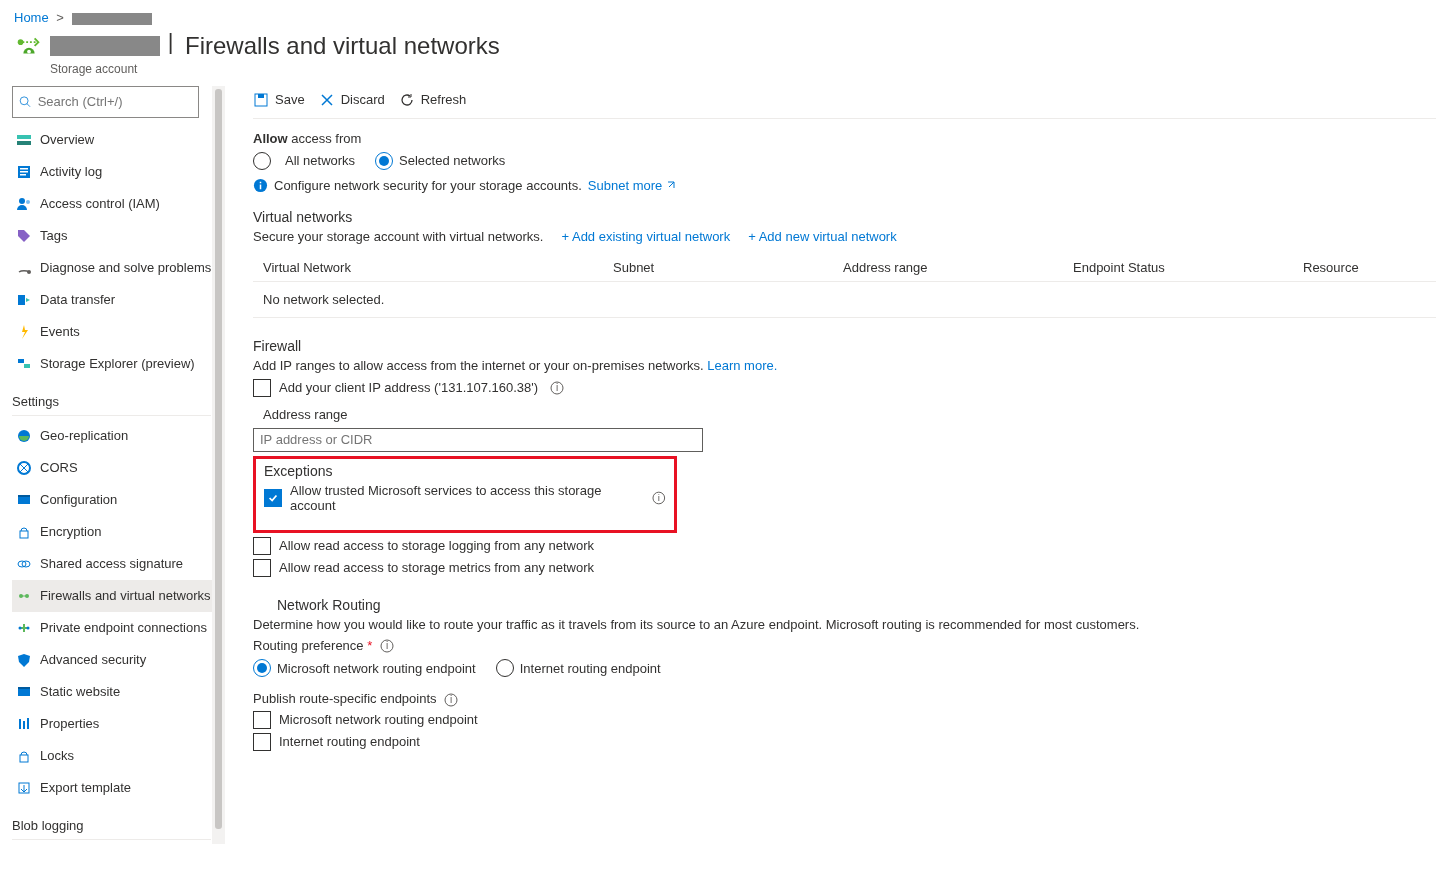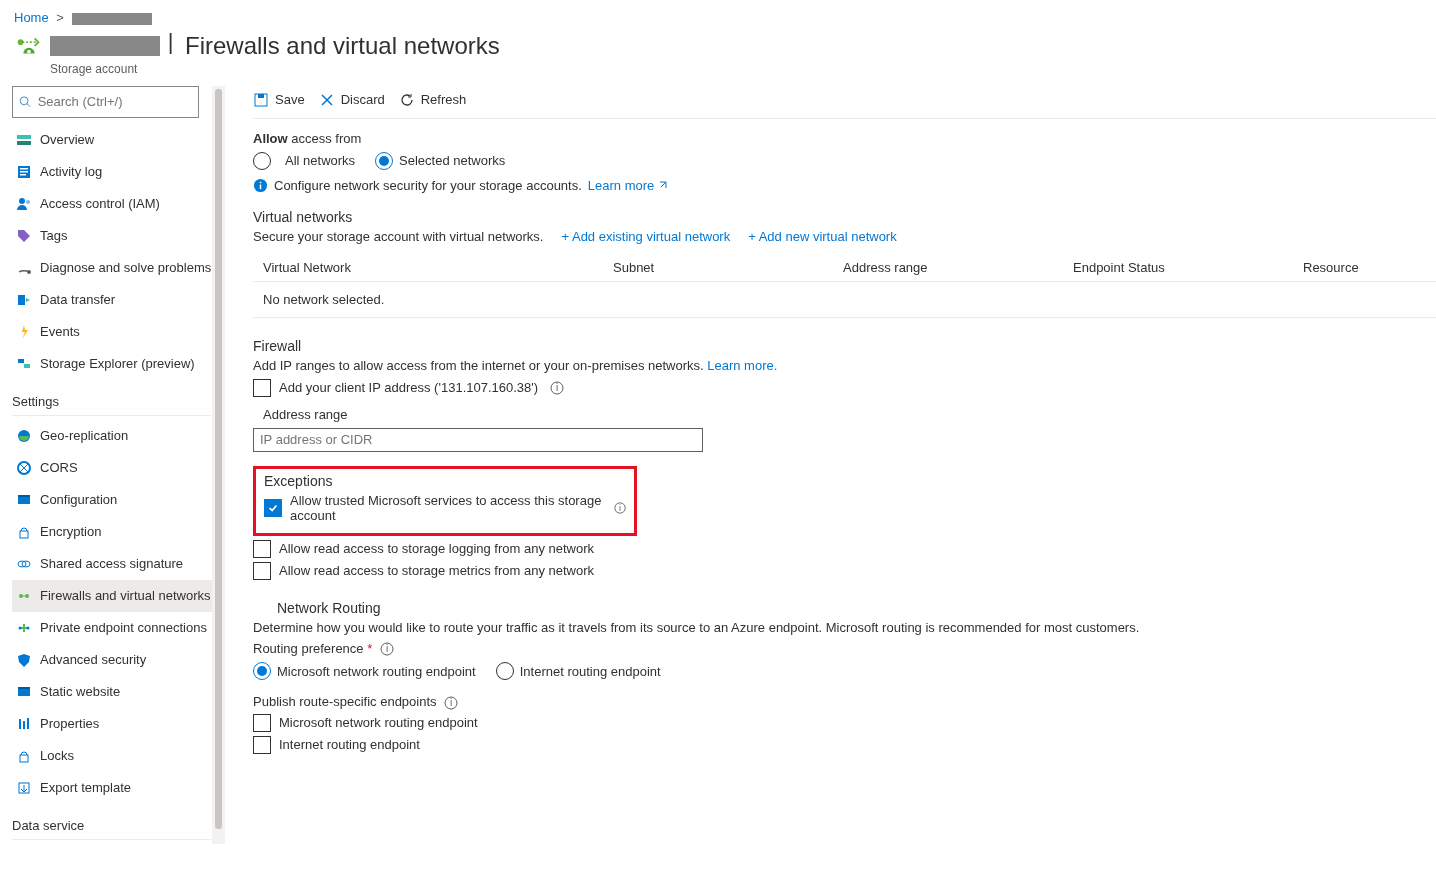--- a/index.html
+++ b/index.html
@@ -51,21 +51,21 @@
   .vnet-table { width:100%; margin-top:10px;}
   .vnet-head { display:flex; padding:6px 10px; font-size:13px;}
   .vnet-head div:nth-child(1){width:350px;}
   .vnet-head div:nth-child(2){width:230px;}
   .vnet-head div:nth-child(3){width:230px;}
   .vnet-head div:nth-child(4){width:230px;}
   .vnet-head div:nth-child(5){flex:1;}
   .vnet-empty { padding:10px 10px; border-top:1px solid #edebe9; border-bottom:1px solid #edebe9; color:#323130;}
   .ip-input { width:450px; height:24px; border:1px solid #605e5c; padding:2px 6px; font-size:13px; color:#605e5c;}
   .col-ip-head { padding:6px 10px;}
-  .highlight-box { border:3px solid #e81123; padding:4px 8px 6px; width:384px; margin-top:14px;}
+  .highlight-box { border:3px solid #e81123; padding:4px 8px 13px; width:424px; margin-top:4px;}
   .req { color:#e81123;}
   .info-icon { width:14px;height:14px; vertical-align:middle; margin-left:4px;}
   .info-icon circle{stroke:#605e5c;fill:none;}
   .info-icon text{font-size:10px; fill:#605e5c;}
 </style>
 </head>
 <body>
 
 <div class="breadcrumb">
   <a>Home</a>
@@ -284,21 +284,21 @@
     <div class="nav-item">
       <span class="ic">
           <svg viewBox="0 0 16 16">
             <rect x="3" y="3" width="10" height="10" fill="none" stroke="#0078d4"></rect>
             <path d="M8 5 L8 11 M5 9 L8 12 L11 9" stroke="#0078d4" fill="none"></path>
           </svg>
         </span>
       <span class="lbl">Export template</span>
     </div>
 
-    <div class="section-label">Data service</div>
+    <div class="section-label">Blob logging</div>
     <hr class="section-hr">
 
     <div class="sidebar-scroll">
         <div class="sidebar-track"></div>
       </div>
   </div>
 
   <div class="main">
     <div class="toolbar">
       <div class="toolbar-btn">
@@ -341,21 +341,21 @@
       </div>
     </div>
     <div class="info-line">
       <svg viewBox="0 0 16 16">
           <circle cx="8" cy="8" r="7" fill="#0078d4"></circle>
           <rect x="7.2" y="7" width="1.6" height="5" fill="#fff"></rect>
           <rect x="7.2" y="4" width="1.6" height="1.6" fill="#fff"></rect>
         </svg>
       <span>Configure network security for your storage accounts. </span>
       <span class="link">
-        <span>Learn more</span>
+        <span>Subnet more</span>
         <svg viewBox="0 0 10 10">
             <path d="M2 2 L8 2 L8 8" stroke="#0078d4" fill="none"></path>
             <path d="M8 2 L3 7" stroke="#0078d4"></path>
           </svg>
       </span>
     </div>
 
     
     <div class="section-head">Virtual networks</div>
     <div class="inline-actions">

